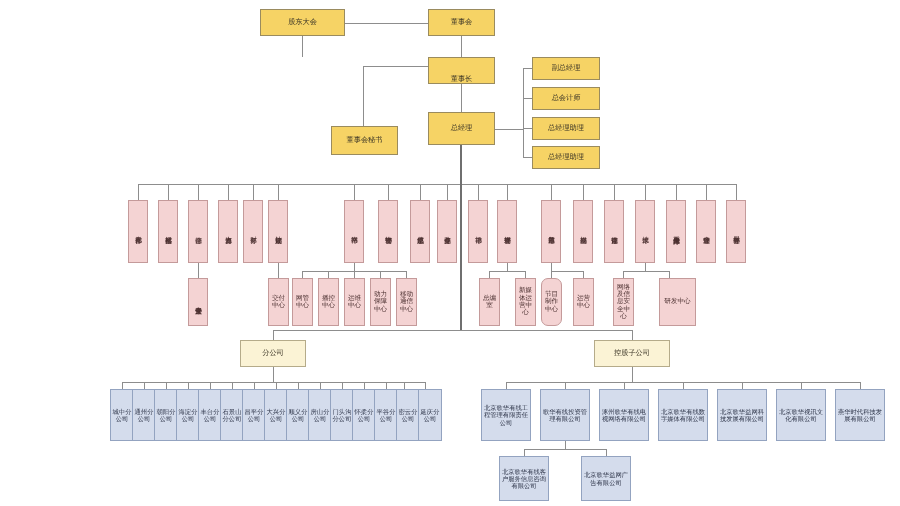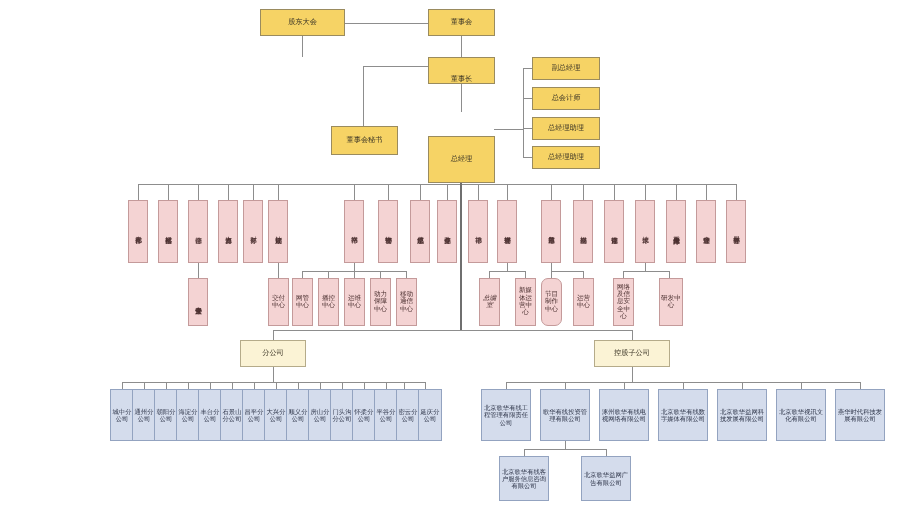--- a/index.html
+++ b/index.html
@@ -139,21 +139,21 @@
   </div>
   <div class="node n-yellow" style="left:428px; top:9px; width:67px; height:27px;">
     <span class="lbl">董事会</span>
   </div>
   <div class="node n-yellow" style="left:428px; top:57px; width:67px; height:27px;align-items:flex-end;">
     <span class="lbl">董事长</span>
   </div>
   <div class="node n-yellow" style="left:331px; top:126px; width:67px; height:29px;">
     <span class="lbl">董事会秘书</span>
   </div>
-  <div class="node n-yellow" style="left:428px; top:112px; width:67px; height:47px;margin-top:24px;">
+  <div class="node n-yellow" style="left:428px; top:112px; width:67px; height:33px;">
     <span class="lbl">总经理</span>
   </div>
 
   <div class="node n-yellow" style="left:532px; top:57px; width:68px; height:23px;">
     <span class="lbl">副总经理</span>
   </div>
   <div class="node n-yellow" style="left:532px; top:87px; width:68px; height:23px;">
     <span class="lbl">总会计师</span>
   </div>
   <div class="node n-yellow" style="left:532px; top:117px; width:68px; height:23px;">
@@ -274,21 +274,21 @@
     <span class="lbl">企业管理部</span>
   </div>
   <div class="node n-pink vert" style="left:726px; top:200px; width:20px; height:63px;">
     <span class="lbl">服务管理部</span>
   </div>
 
   <div class="ln lnv" style="left:507px; top:263px; height:8px;"></div>
   <div class="ln lnh" style="left:489px; top:271px; width:36px;"></div>
   <div class="ln lnv" style="left:489px; top:271px; height:7px;"></div>
   <div class="ln lnv" style="left:525px; top:271px; height:7px;"></div>
-  <div class="node n-pink wrap" style="left:479px; top:278px; width:21px; height:48px;font-style:italic;">
+  <div class="node n-pink wrap" style="left:479px; top:278px; width:21px; height:48px;">
     <span class="lbl">总编室</span>
   </div>
   <div class="node n-pink wrap" style="left:515px; top:278px; width:21px; height:48px;">
     <span class="lbl">新媒体运营中心</span>
   </div>
 
   <div class="ln lnv" style="left:551px; top:263px; height:8px;"></div>
   <div class="ln lnh" style="left:551px; top:271px; width:32px;"></div>
   <div class="ln lnv" style="left:551px; top:271px; height:7px;"></div>
   <div class="ln lnv" style="left:583px; top:271px; height:7px;"></div>
@@ -299,21 +299,21 @@
     <span class="lbl">运营中心</span>
   </div>
 
   <div class="ln lnv" style="left:645px; top:263px; height:8px;"></div>
   <div class="ln lnh" style="left:623px; top:271px; width:46px;"></div>
   <div class="ln lnv" style="left:623px; top:271px; height:7px;"></div>
   <div class="ln lnv" style="left:669px; top:271px; height:7px;"></div>
   <div class="node n-pink wrap" style="left:613px; top:278px; width:21px; height:48px;">
     <span class="lbl">网络及信息安全中心</span>
   </div>
-  <div class="node n-pink wrap" style="left:659px; top:278px; width:24px; height:48px;">
+  <div class="node n-pink wrap" style="left:659px; top:278px; width:37px; height:48px;">
     <span class="lbl">研发中心</span>
   </div>
 
   <div class="node n-cream" style="left:240px; top:340px; width:66px; height:27px;">
     <span class="lbl">分公司</span>
   </div>
   <div class="node n-cream" style="left:594px; top:340px; width:76px; height:27px;">
     <span class="lbl">控股子公司</span>
   </div>
 

